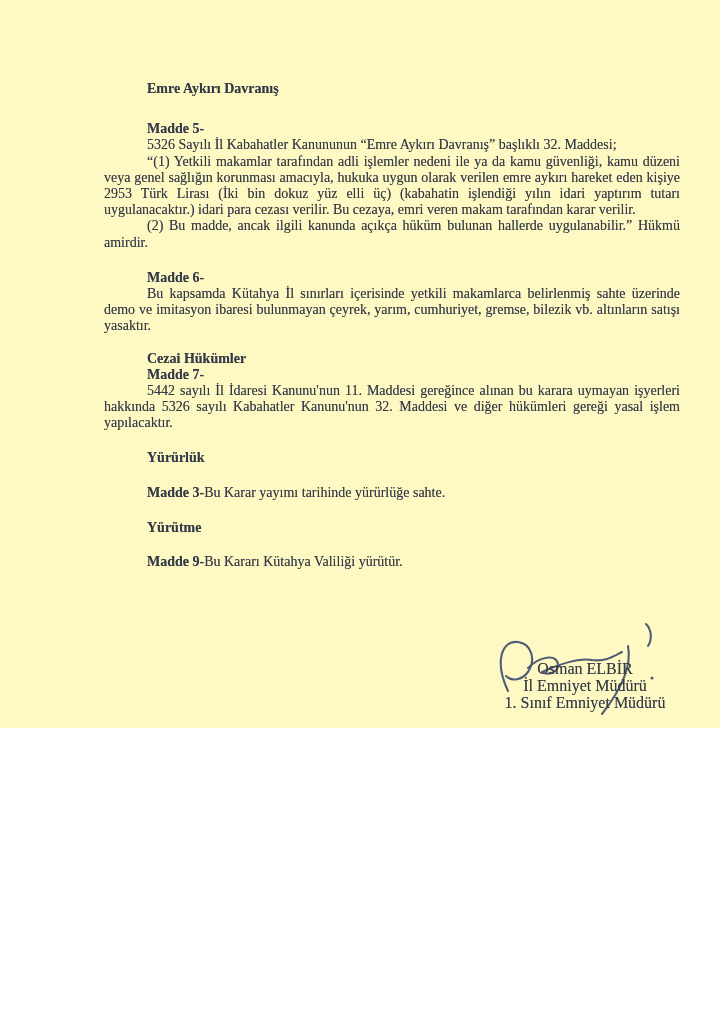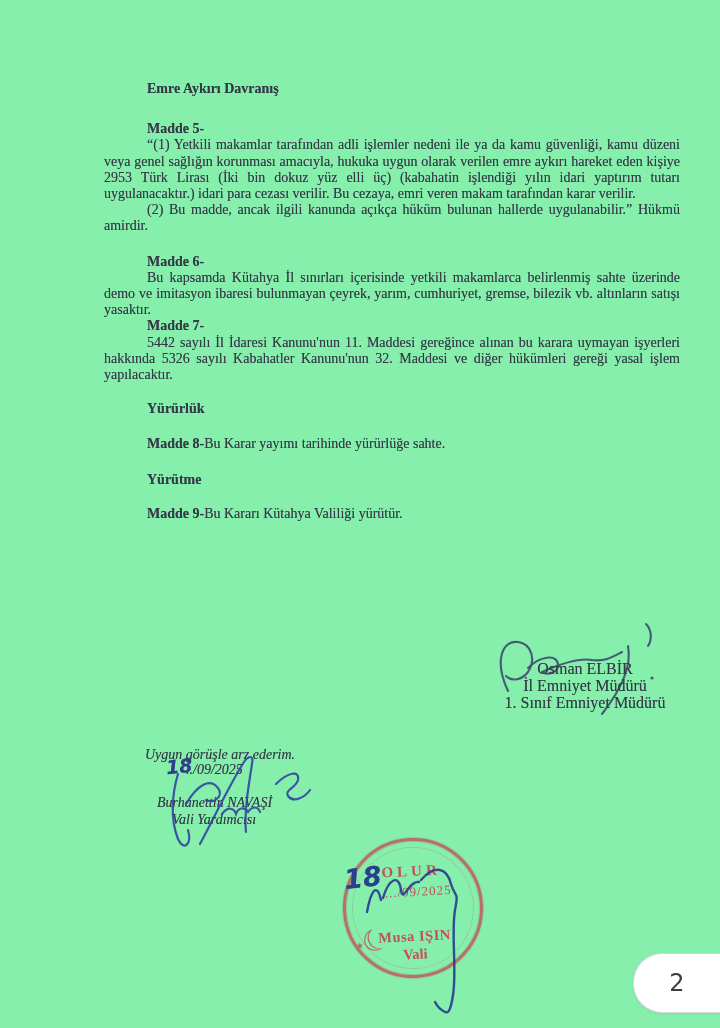--- a/index.html
+++ b/index.html
@@ -1,16 +1,16 @@
 <!DOCTYPE html>
 <html><head>
 <meta charset="utf-8">
 <style>
   html,body{margin:0;padding:0;background:#ffffff;}
-  .page{position:relative;width:720px;height:1028px;background:#86efac;overflow:hidden;
+  .page{position:relative;width:720px;height:728px;background:#fef9c3;overflow:hidden;
         font-family:"Liberation Serif", serif;color:#343947;}
   
   .doc{position:absolute;left:104px;top:81px;width:576px;
        font-size:14px;line-height:16.2px;text-align:justify;
        text-shadow:0 0 .5px rgba(52,57,71,.55);}
   .hd{font-weight:bold;margin-left:43px;text-align:left;}
   .indent{text-indent:43px;margin:0;}
   .mt24{margin-top:24px;} .mt19{margin-top:19px;} .mt16{margin-top:16px;}
   .mt20{} .mt18{margin-top:18px;}
   .inline-line{margin-left:43px;text-align:left;}
@@ -50,31 +50,33 @@
 </style>
 </head>
 <body>
 
 <div class="page">
 
   <div class="doc">
     <div class="hd">Emre Aykırı Davranış</div>
 
     <div class="hd mt24">Madde 5-</div>
+    <p class="indent">5326 Sayılı İl Kabahatler Kanununun “Emre Aykırı Davranış” başlıklı 32. Maddesi;</p>
     <p class="indent">“(1) Yetkili makamlar tarafından adli işlemler nedeni ile ya da kamu güvenliği, kamu düzeni veya genel sağlığın korunması amacıyla, hukuka uygun olarak verilen emre aykırı hareket eden kişiye 2953 Türk Lirası (İki bin dokuz yüz elli üç) (kabahatin işlendiği yılın idari yaptırım tutarı uygulanacaktır.) idari para cezası verilir. Bu cezaya, emri veren makam tarafından karar verilir.</p>
     <p class="indent">(2) Bu madde, ancak ilgili kanunda açıkça hüküm bulunan hallerde uygulanabilir.” Hükmü amirdir.</p>
 
     <div class="hd mt19">Madde 6-</div>
     <p class="indent">Bu kapsamda Kütahya İl sınırları içerisinde yetkili makamlarca belirlenmiş sahte üzerinde demo ve imitasyon ibaresi bulunmayan çeyrek, yarım, cumhuriyet, gremse, bilezik vb. altınların satışı yasaktır.</p>
 
+    <div class="hd mt16">Cezai Hükümler</div>
     <div class="hd mt20">Madde 7-</div>
     <p class="indent">5442 sayılı İl İdaresi Kanunu'nun 11. Maddesi gereğince alınan bu karara uymayan işyerleri hakkında 5326 sayılı Kabahatler Kanunu'nun 32. Maddesi ve diğer hükümleri gereği yasal işlem yapılacaktır.</p>
 
     <div class="hd mt18">Yürürlük</div>
-    <div class="inline-line mt19"><span class="b">Madde 8-</span><span>Bu Karar yayımı tarihinde yürürlüğe sahte.</span></div>
+    <div class="inline-line mt19"><span class="b">Madde 3-</span><span>Bu Karar yayımı tarihinde yürürlüğe sahte.</span></div>
 
     <div class="hd mt19">Yürütme</div>
     <div class="inline-line mt18"><span class="b">Madde 9-</span><span>Bu Kararı Kütahya Valiliği yürütür.</span></div>
   </div>
 
   <svg class="sig-svg" style="left:480px;top:616px" width="200" height="105" viewBox="0 0 200 105">
     <g fill="none" stroke="#3e4c6e" stroke-width="2.1" stroke-linecap="round" opacity="0.9">
       <path d="M 28 75 C 14 45 22 24 38 26 C 52 28 56 44 48 56 C 42 64 32 66 26 60"></path>
       <path d="M 48 52 C 60 40 76 38 78 48 C 79 56 68 60 62 56"></path>
       <path d="M 62 56 C 80 48 100 42 112 44 C 126 46 134 40 142 36"></path>

